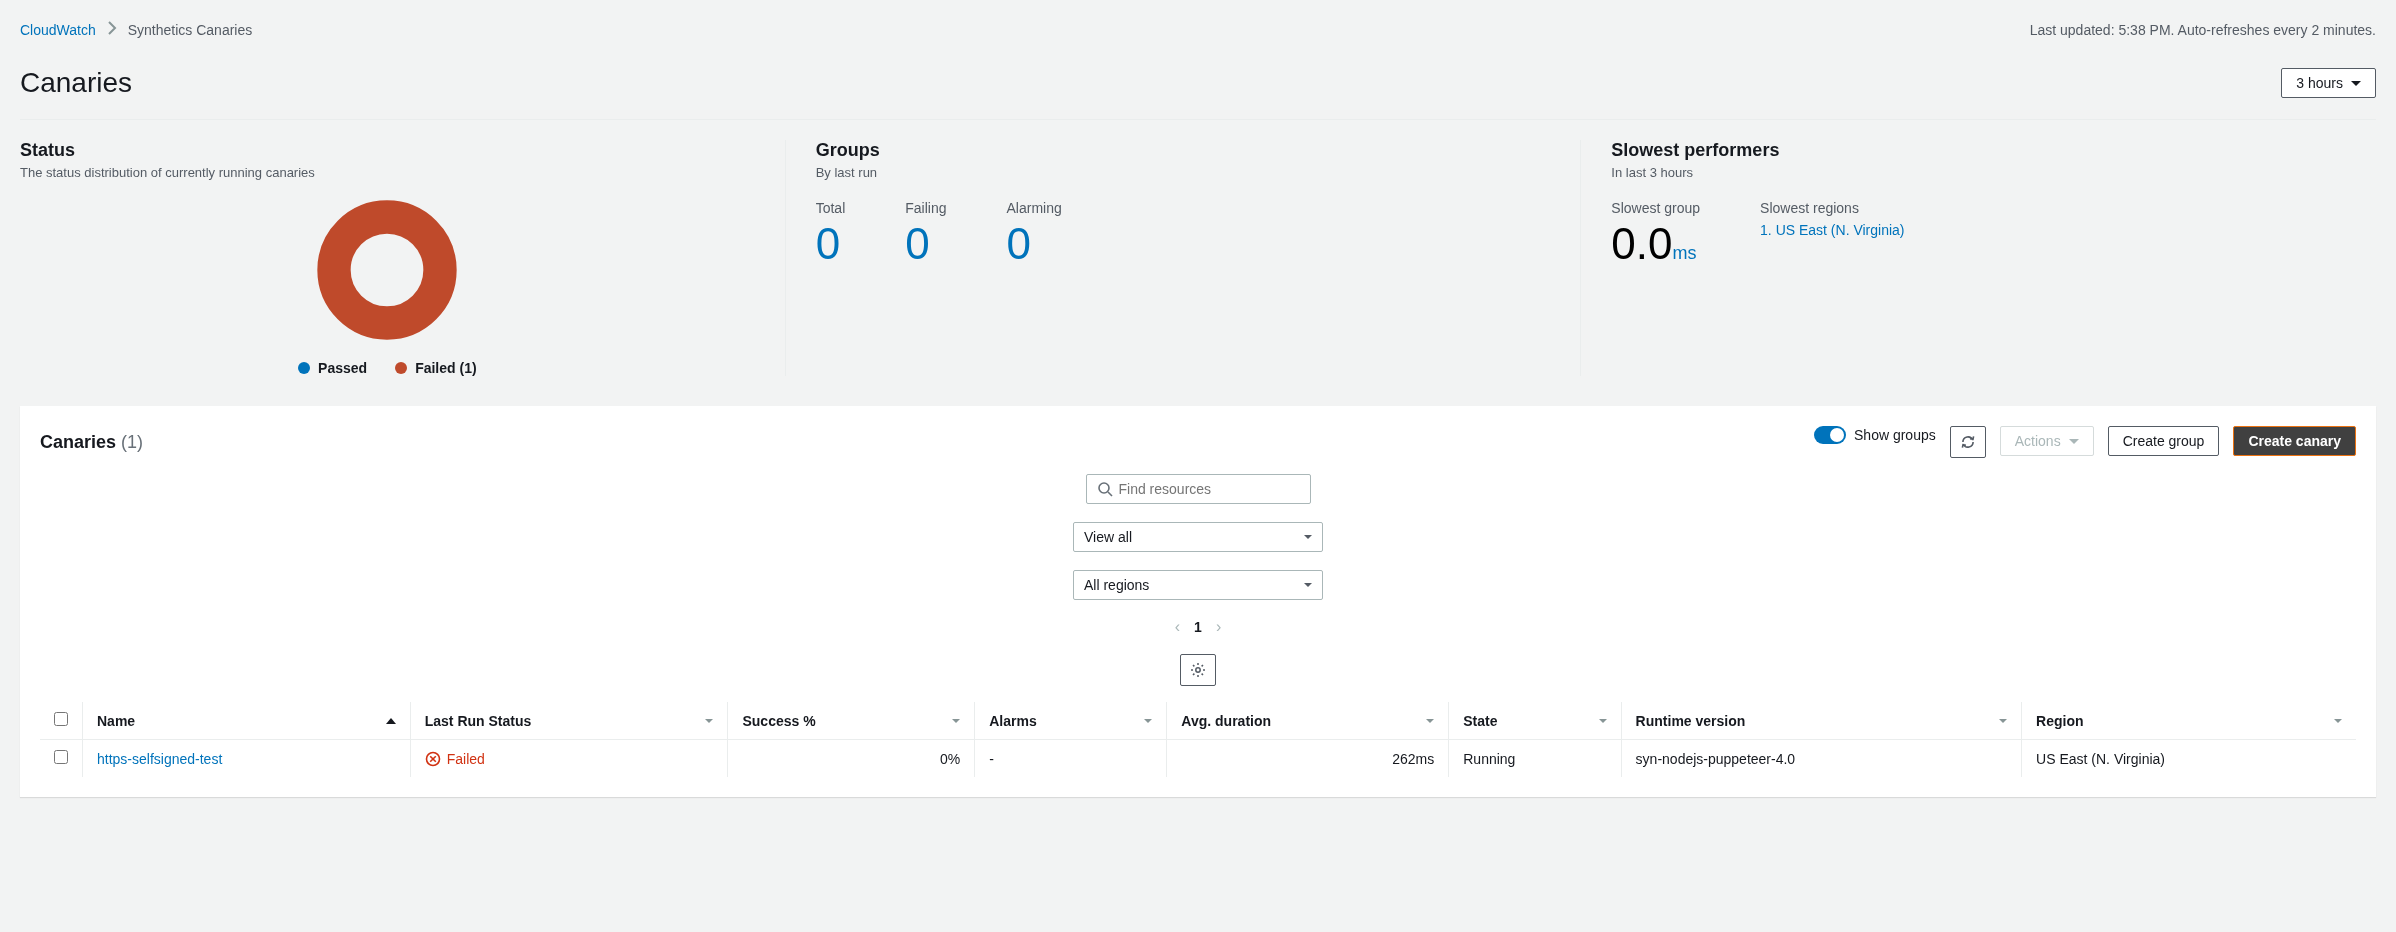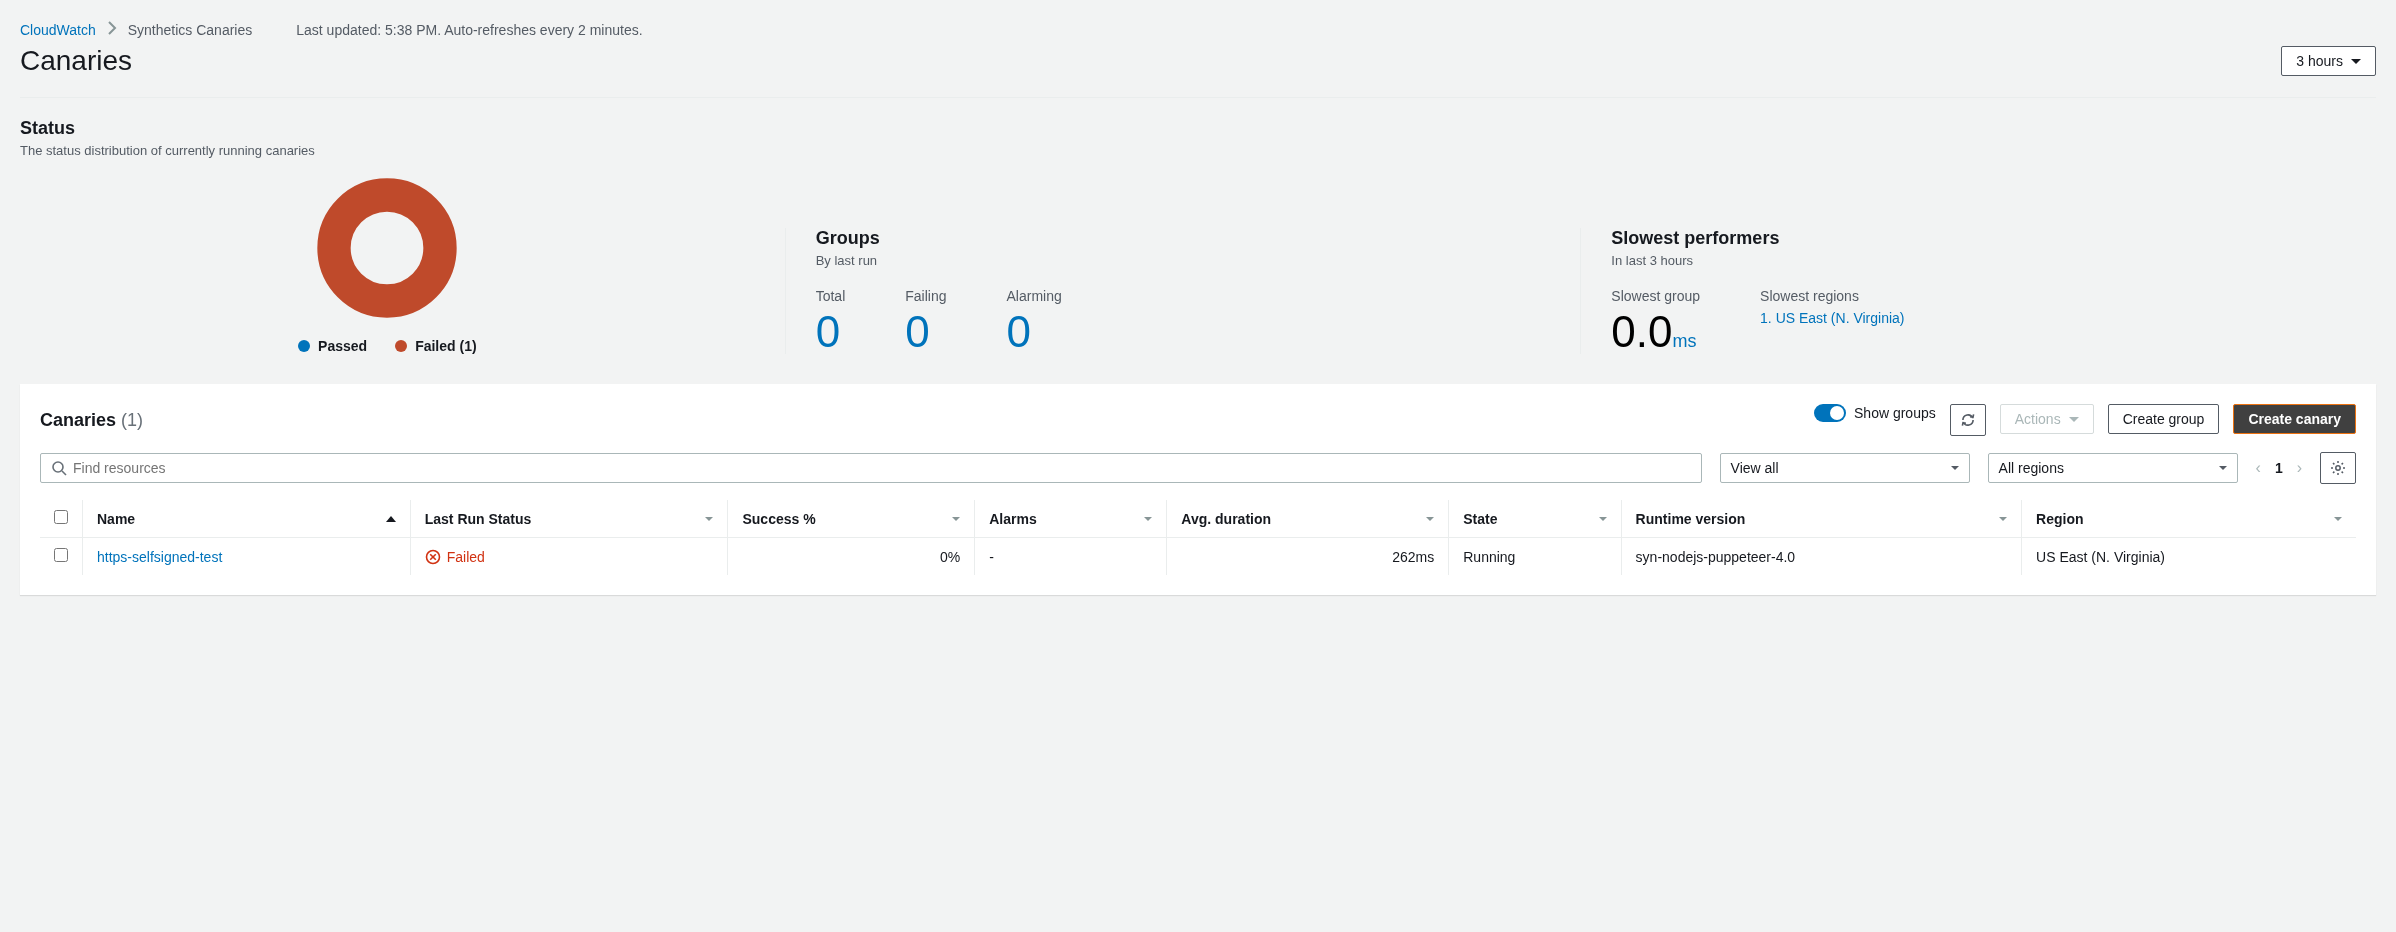--- a/index.html
+++ b/index.html
@@ -5,23 +5,23 @@
     * { box-sizing: border-box; margin: 0; padding: 0; }
     body {
       font-family: "Amazon Ember", "Helvetica Neue", Arial, sans-serif;
       background: #f2f3f3;
       color: #16191f;
       font-size: 14px;
       padding: 20px;
     }
     .breadcrumb-row {
       display: flex;
-      justify-content: flex-start;
+      justify-content: space-between;
       align-items: center;
-      margin-bottom: 6px;
+      margin-bottom: 28px;
       gap: 44px;
     }
     .breadcrumbs { display: flex; align-items: center; gap: 8px; }
     .breadcrumbs a { color: #0073bb; text-decoration: none; cursor: pointer; }
     .breadcrumbs .sep { color: #879596; }
     .breadcrumbs .current { color: #545b64; }
     .updated { color: #545b64; font-size: 14px; }
 
     .title-row {
       display: flex;
@@ -62,21 +62,20 @@
       border-right: 4px solid transparent;
       border-top: 4px solid #545b64;
       display: inline-block;
     }
 
     .summary {
       display: flex;
       border-top: 1px solid #eaeded;
       padding-top: 20px;
       margin-bottom: 30px;
-      align-items: flex-end;
     }
     .summary-col { flex: 1; padding-right: 30px; }
     .summary-col.divider { border-left: 1px solid #eaeded; padding-left: 30px; }
     .summary-title { font-size: 18px; font-weight: 700; margin-bottom: 4px; }
     .summary-sub { color: #545b64; font-size: 13px; margin-bottom: 20px; }
 
     .donut-wrap { display: flex; flex-direction: column; align-items: center; }
     .donut { margin-bottom: 20px; }
     .legend { display: flex; gap: 28px; }
     .legend-item { display: flex; align-items: center; gap: 8px; font-weight: 600; }
@@ -114,21 +113,21 @@
       width: 14px; height: 14px; background: #fff; border-radius: 50%;
     }
 
     .icon-btn {
       border: 1px solid #545b64; background: #fff;
       width: 36px; height: 32px; border-radius: 2px;
       display: inline-flex; align-items: center; justify-content: center;
       cursor: pointer;
     }
 
-    .filter-row { display: flex; gap: 18px; align-items: center; margin-bottom: 16px; }
+    .filter-row { display: flex; gap: 18px; align-items: center; margin-bottom: 16px; flex-direction: column; }
     .search-box {
       flex: 1; display: flex; align-items: center;
       border: 1px solid #aab7b8; border-radius: 2px;
       padding: 6px 10px; background: #fff;
     }
     .search-box input { border: none; outline: none; flex: 1; font-size: 14px; }
     .select-control {
       border: 1px solid #aab7b8; border-radius: 2px;
       padding: 6px 10px; background: #fff;
       display: flex; align-items: center; justify-content: space-between;

